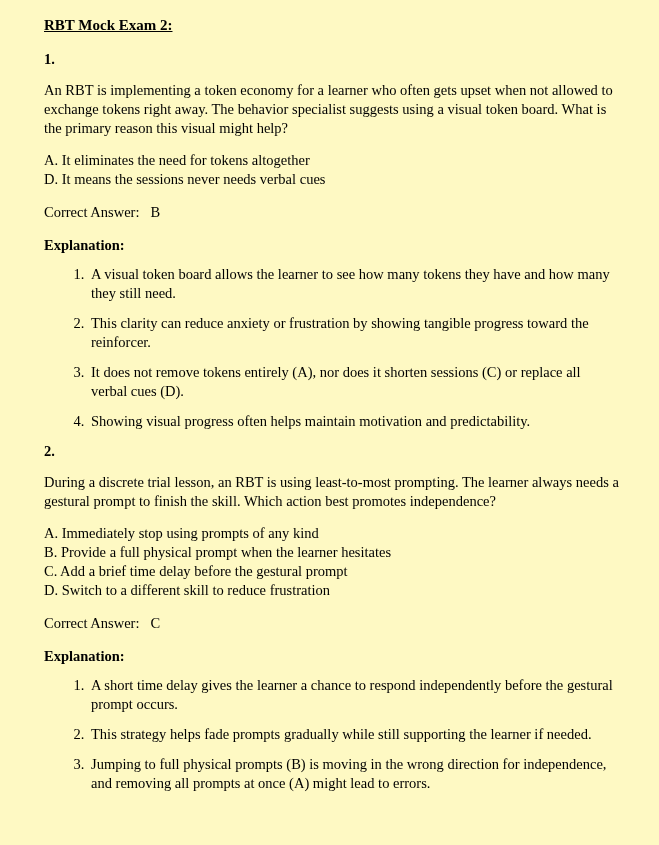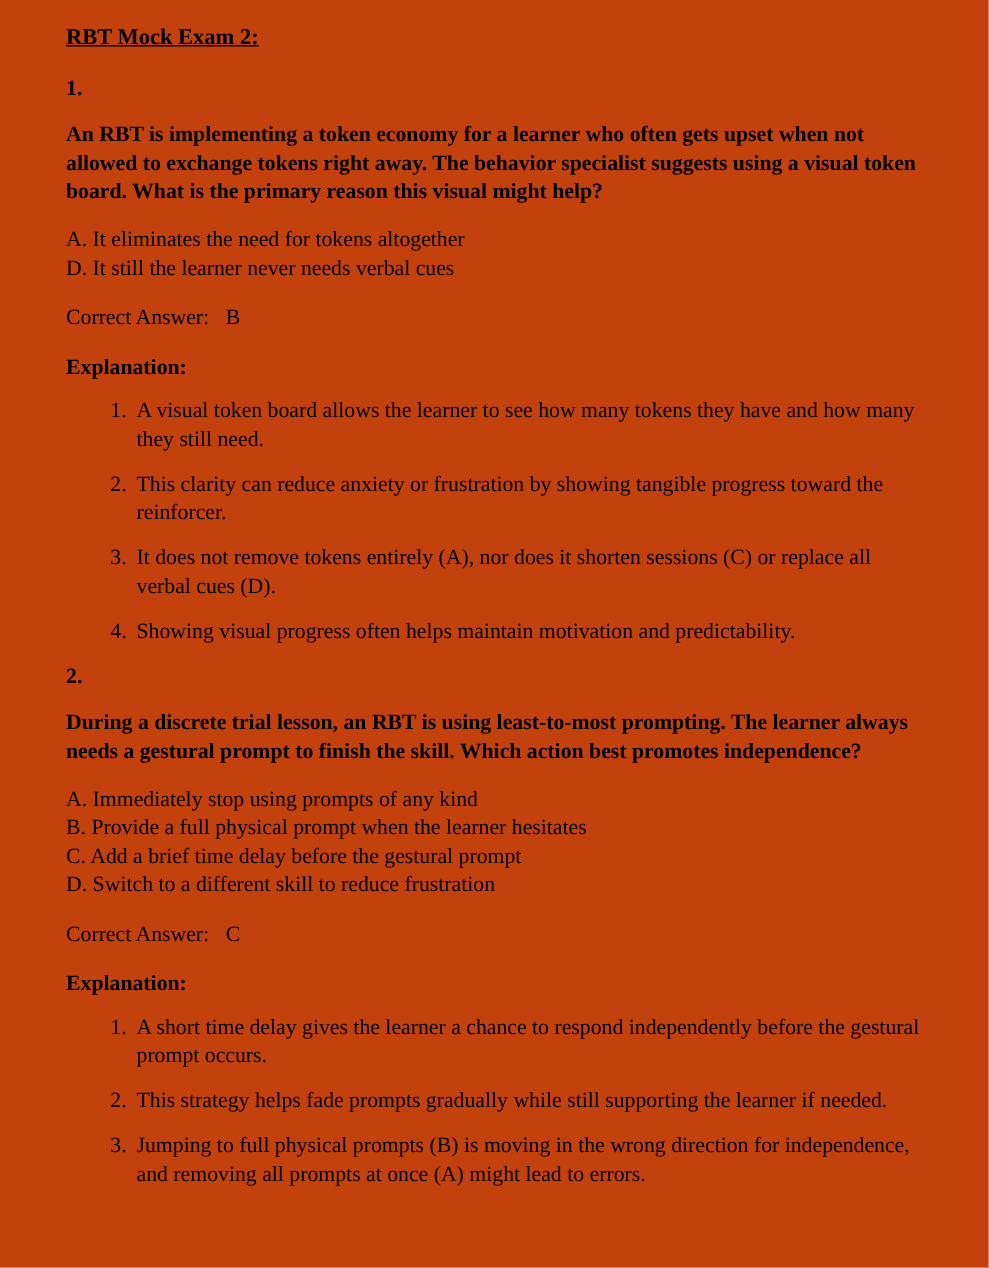--- a/index.html
+++ b/index.html
@@ -14,34 +14,34 @@
   }
   .page {
     box-sizing: border-box;
     width: 659px;
     height: 845px;
     padding: 16px 40px 0 44px;
     font-family: "Liberation Serif", "DejaVu Serif", serif;
     font-size: 14.5px;
     line-height: 19px;
     color: #000000;
-    background: #c2410c;
+    background: #fef9c3;
   }
   .doc-title {
     font-size: 15px;
     font-weight: bold;
     text-decoration: underline;
     margin: 0 0 15px 0;
   }
   .qnum {
     font-weight: bold;
     margin: 0 0 12px 0;
   }
   .qtext {
-    font-weight: bold;
+    font-weight: normal;
     margin: 0 0 13px 0;
   }
   .options {
     margin: 0 0 14px 0;
   }
   .options p {
     margin: 0;
   }
   .answer-line {
     font-weight: normal;
@@ -69,21 +69,21 @@
 <div class="page">
 
   <p class="doc-title">RBT Mock Exam 2:</p>
 
   <section>
     <p class="qnum">1.</p>
     <p class="qtext">An RBT is implementing a token economy for a learner who often gets upset when not allowed to exchange tokens right away. The behavior specialist suggests using a visual token board. What is the primary reason this visual might help?</p>
 
     <div class="options">
       <p>A. It eliminates the need for tokens altogether</p>
-      <p>D. It still the learner never needs verbal cues</p>
+      <p>D. It means the sessions never needs verbal cues</p>
     </div>
 
     <p class="answer-line">
       <span>Correct Answer:</span><span class="answer-letter">B</span>
     </p>
 
     <p class="expl-label">Explanation:</p>
 
     <ol class="expl">
       <li>A visual token board allows the learner to see how many tokens they have and how many they still need.</li>

